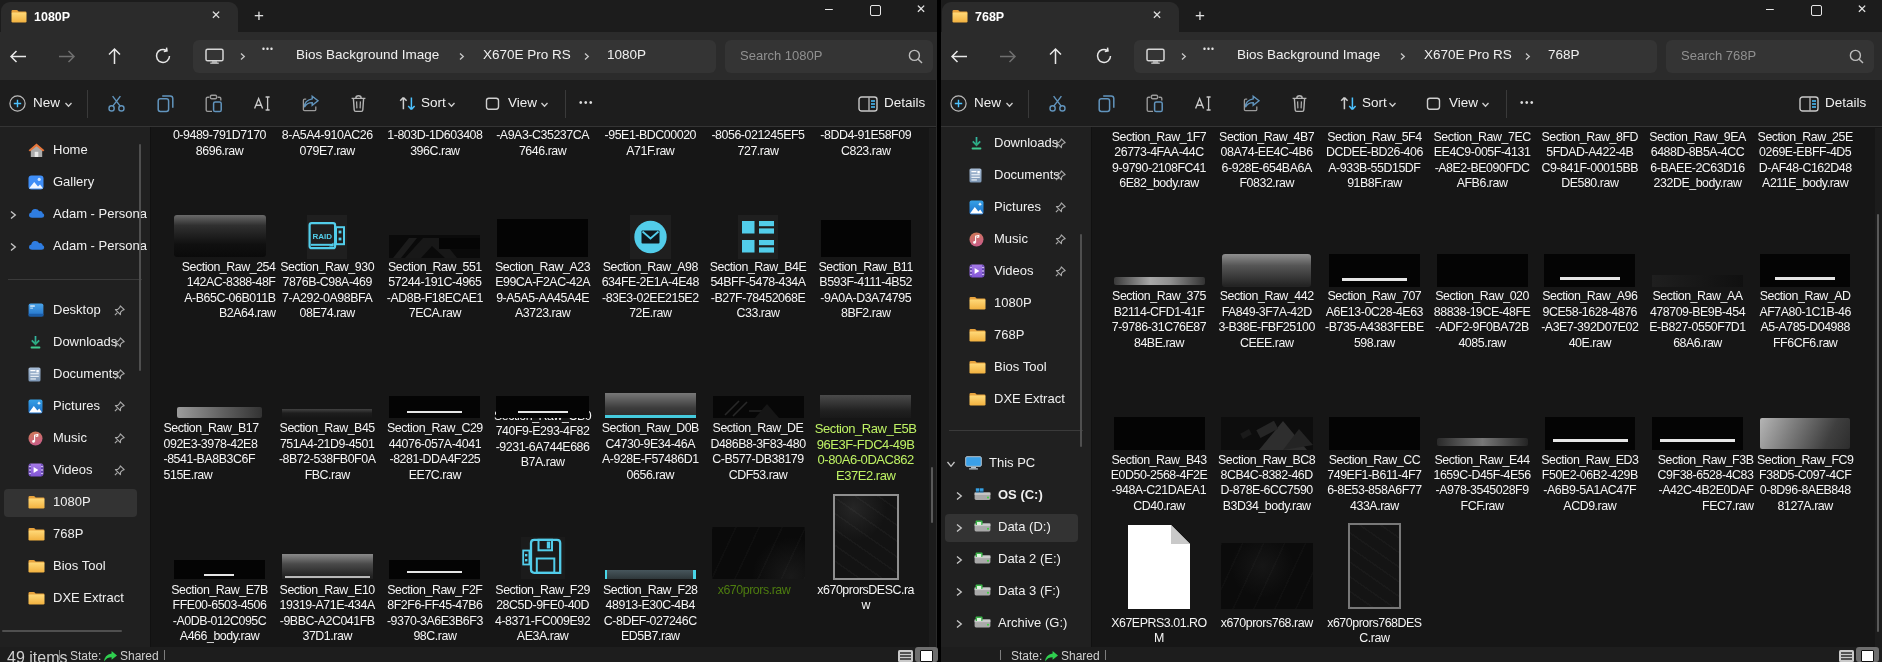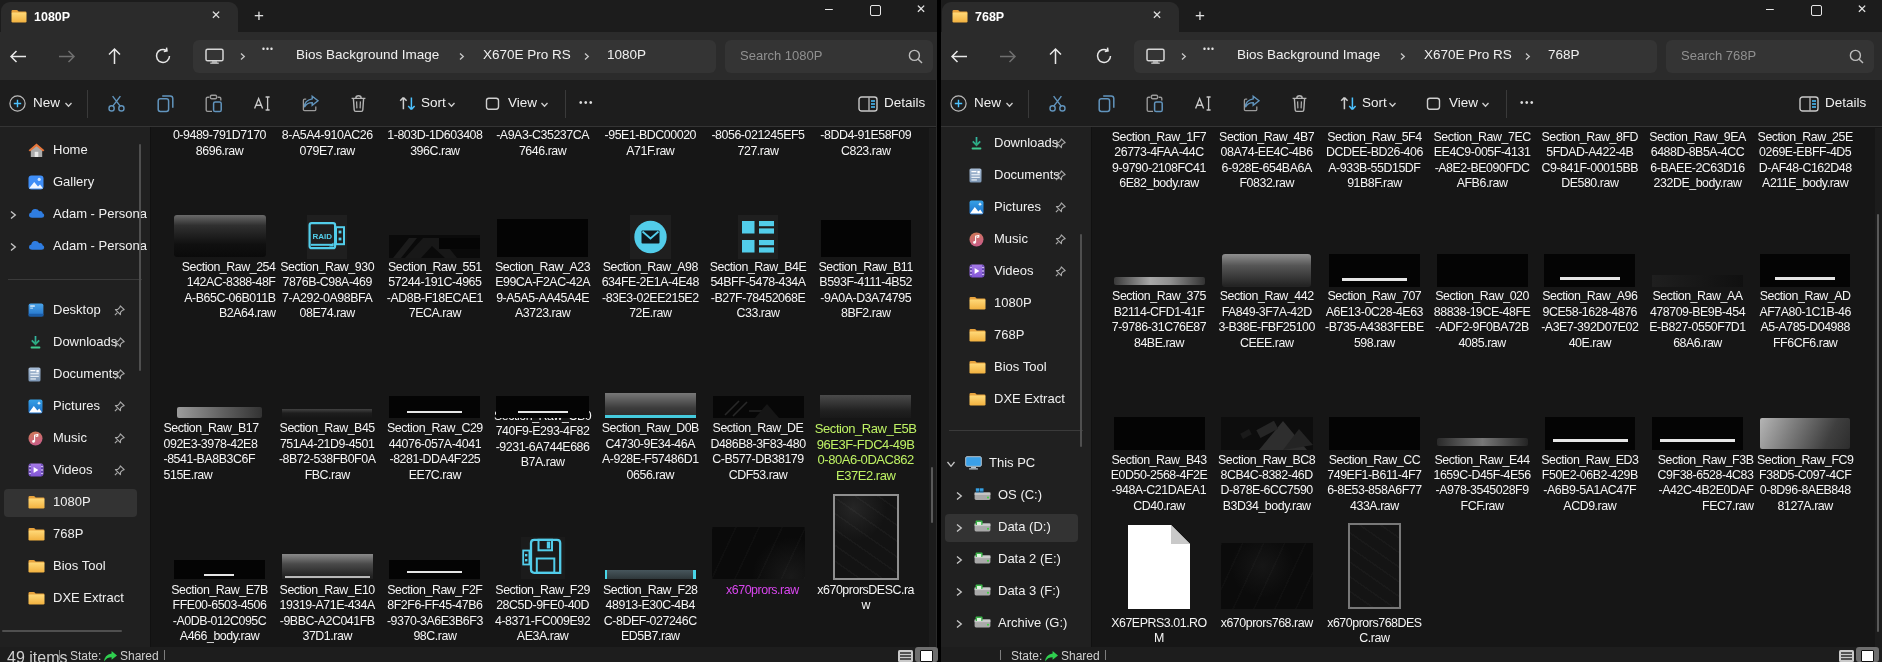--- a/index.html
+++ b/index.html
@@ -573,21 +573,21 @@
     </svg></div>
 <div style="position:absolute;left:974px;top:488px;line-height:0"><svg width="17" height="13" viewBox="0 0 17 13" style="">
       <rect x="0.6" y="4.5" width="15.8" height="7.5" rx="1.4" fill="#a9a9a9"></rect>
       <rect x="0.6" y="4.5" width="15.8" height="2.4" fill="#c6c6c6"></rect>
       <circle cx="14" cy="9.4" r="1" fill="#3dd13d"></circle>
       <rect x="1.8" y="0.3" width="3.6" height="2.6" fill="#35a3e8"></rect>
       <rect x="5.9" y="0.3" width="3.6" height="2.6" fill="#35a3e8"></rect>
       <rect x="1.8" y="3.3" width="3.6" height="1.2" fill="#2585c6"></rect>
       <rect x="5.9" y="3.3" width="3.6" height="1.2" fill="#2585c6"></rect>
     </svg></div>
-<div style="position:absolute;left:998px;top:487px;font-size:13px;color:#f0f0f0;font-weight:400;white-space:nowrap;">OS (C:)</div>
+<div style="position:absolute;left:998px;top:487px;font-size:13px;color:#f0f0f0;font-weight:700;white-space:nowrap;">OS (C:)</div>
 <div style="position:absolute;left:945px;top:514px;width:133px;height:28px;background:#333333;border-radius:4px"></div>
 <div style="position:absolute;left:954px;top:523px;line-height:0"><svg width="10" height="10" viewBox="0 0 10 10" style="">
       <path d="M3 1.5 L7.3 5.0 L3 8.5" fill="none" stroke="#c9c9c9" stroke-width="1.3"></path>
     </svg></div>
 <div style="position:absolute;left:974px;top:520px;line-height:0"><svg width="17" height="12" viewBox="0 0 17 12" style="">
       <rect x="0.6" y="3.5" width="15.8" height="8" rx="1.4" fill="#a9a9a9"></rect>
       <rect x="0.6" y="3.5" width="15.8" height="2.6" fill="#c9c9c9"></rect>
       <circle cx="14" cy="8.8" r="1" fill="#3dd13d"></circle>
       <rect x="1.6" y="0.6" width="7" height="4.4" rx="0.8" fill="#3db54a"></rect>
       <rect x="3" y="2" width="4.2" height="3" fill="#dff5df"></rect>
@@ -676,21 +676,21 @@
 <div style="position:absolute;left:378.9px;top:421.4px;width:112px;text-align:center;font-size:12.4px;letter-spacing:-0.45px;line-height:15.4px;color:#f5f5f5">Section_Raw_C29<br>44076-057A-4041<br>-8281-DDA4F225<br>EE7C.raw</div>
 <div style="position:absolute;left:486.6px;top:409px;width:112px;text-align:center;font-size:12.4px;letter-spacing:-0.45px;line-height:15.4px;color:#f5f5f5">Section_Raw_CB0<br>740F9-E293-4F82<br>-9231-6A744E686<br>B7A.raw</div>
 <div style="position:absolute;left:594.3px;top:421.4px;width:112px;text-align:center;font-size:12.4px;letter-spacing:-0.45px;line-height:15.4px;color:#f5f5f5">Section_Raw_D0B<br>C4730-9E34-46A<br>A-928E-F57486D1<br>0656.raw</div>
 <div style="position:absolute;left:702.0px;top:421.4px;width:112px;text-align:center;font-size:12.4px;letter-spacing:-0.45px;line-height:15.4px;color:#f5f5f5">Section_Raw_DE<br>D486B8-3F83-480<br>C-B577-DB38179<br>CDF53.raw</div>
 <div style="position:absolute;left:809.7px;top:421.4px;width:112px;text-align:center;font-size:13px;letter-spacing:-0.45px;line-height:15.4px;color:#bef264">Section_Raw_E5B<br>96E3F-FDC4-49B<br>0-80A6-0DAC862<br>E37E2.raw</div>
 <div style="position:absolute;left:163.5px;top:582.8px;width:112px;text-align:center;font-size:12.4px;letter-spacing:-0.45px;line-height:15.4px;color:#f5f5f5">Section_Raw_E7B<br>FFE00-6503-4506<br>-A0DB-012C095C<br>A466_body.raw</div>
 <div style="position:absolute;left:271.2px;top:582.8px;width:112px;text-align:center;font-size:12.4px;letter-spacing:-0.45px;line-height:15.4px;color:#f5f5f5">Section_Raw_E10<br>19319-A71E-434A<br>-9BBC-A2C041FB<br>37D1.raw</div>
 <div style="position:absolute;left:378.9px;top:582.8px;width:112px;text-align:center;font-size:12.4px;letter-spacing:-0.45px;line-height:15.4px;color:#f5f5f5">Section_Raw_F2F<br>8F2F6-FF45-47B6<br>-9370-3A6E3B6F3<br>98C.raw</div>
 <div style="position:absolute;left:486.6px;top:582.8px;width:112px;text-align:center;font-size:12.4px;letter-spacing:-0.45px;line-height:15.4px;color:#f5f5f5">Section_Raw_F29<br>28C5D-9FE0-40D<br>4-8371-FC009E92<br>AE3A.raw</div>
 <div style="position:absolute;left:594.3px;top:582.8px;width:112px;text-align:center;font-size:12.4px;letter-spacing:-0.45px;line-height:15.4px;color:#f5f5f5">Section_Raw_F28<br>48913-E30C-4B4<br>C-8DEF-027246C<br>ED5B7.raw</div>
-<div style="position:absolute;left:726px;top:582.8px;width:112px;text-align:left;font-size:12.4px;letter-spacing:-0.45px;line-height:15.4px;color:#d946ef">x670prors.raw</div>
+<div style="position:absolute;left:698px;top:582.8px;width:112px;text-align:center;font-size:12.4px;letter-spacing:-0.45px;line-height:15.4px;color:#4d7c0f">x670prors.raw</div>
 <div style="position:absolute;left:809.7px;top:582.8px;width:112px;text-align:center;font-size:12.4px;letter-spacing:-0.45px;line-height:15.4px;color:#f5f5f5">x670prorsDESC.ra<br>w</div>
 <div style="position:absolute;left:173.5px;top:215.0px;width:92px;height:42px;background:linear-gradient(180deg,#6a6a6a 0,#303030 25%,#101010 70%,#0a0a0a);border-radius:3px"></div>
 <div style="position:absolute;left:307.2px;top:215.0px;width:40px;height:44px;"><svg width="40" height="44" viewBox="0 0 40 44" style="">
       <rect width="40" height="44" fill="#1f1f1f"></rect>
 <rect x="2.6" y="8.2" width="25.5" height="25" rx="2" fill="none" stroke="#52cdea" stroke-width="2.2"></rect>
 <text x="15.3" y="24" font-family="Liberation Sans" font-size="8" font-weight="bold" fill="#52cdea" text-anchor="middle">RAID</text>
 <path d="M4 29.8 L26.5 29.8" stroke="#52cdea" stroke-width="2"></path>
 <path d="M22 31.5 L26.5 27.5 L26.5 31.5 Z" fill="#52cdea"></path>
 <rect x="29" y="12.2" width="8" height="17" fill="none" stroke="#52cdea" stroke-width="2"></rect>
 <rect x="31.6" y="15.6" width="2.8" height="2.8" fill="#52cdea"></rect>

